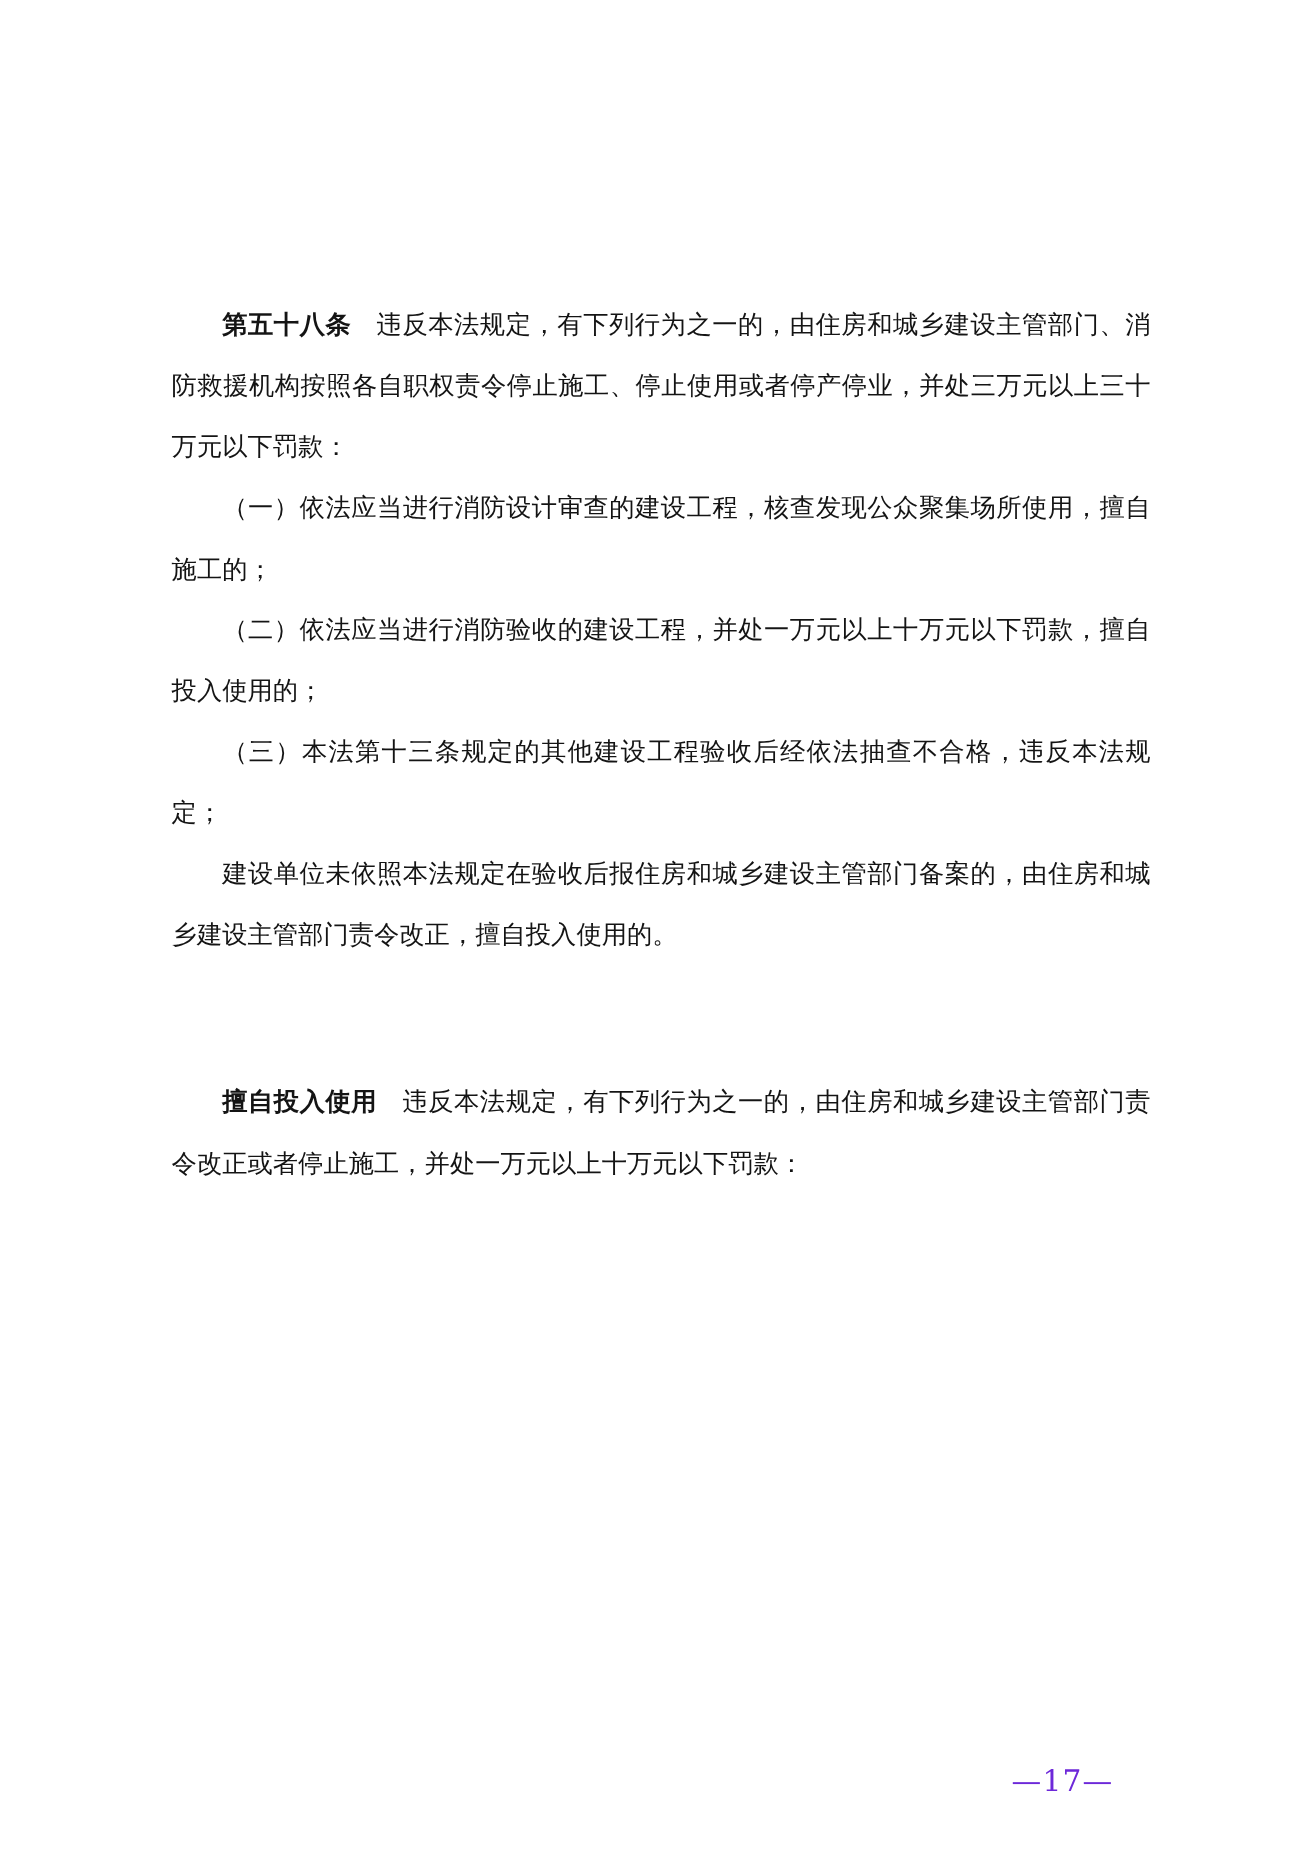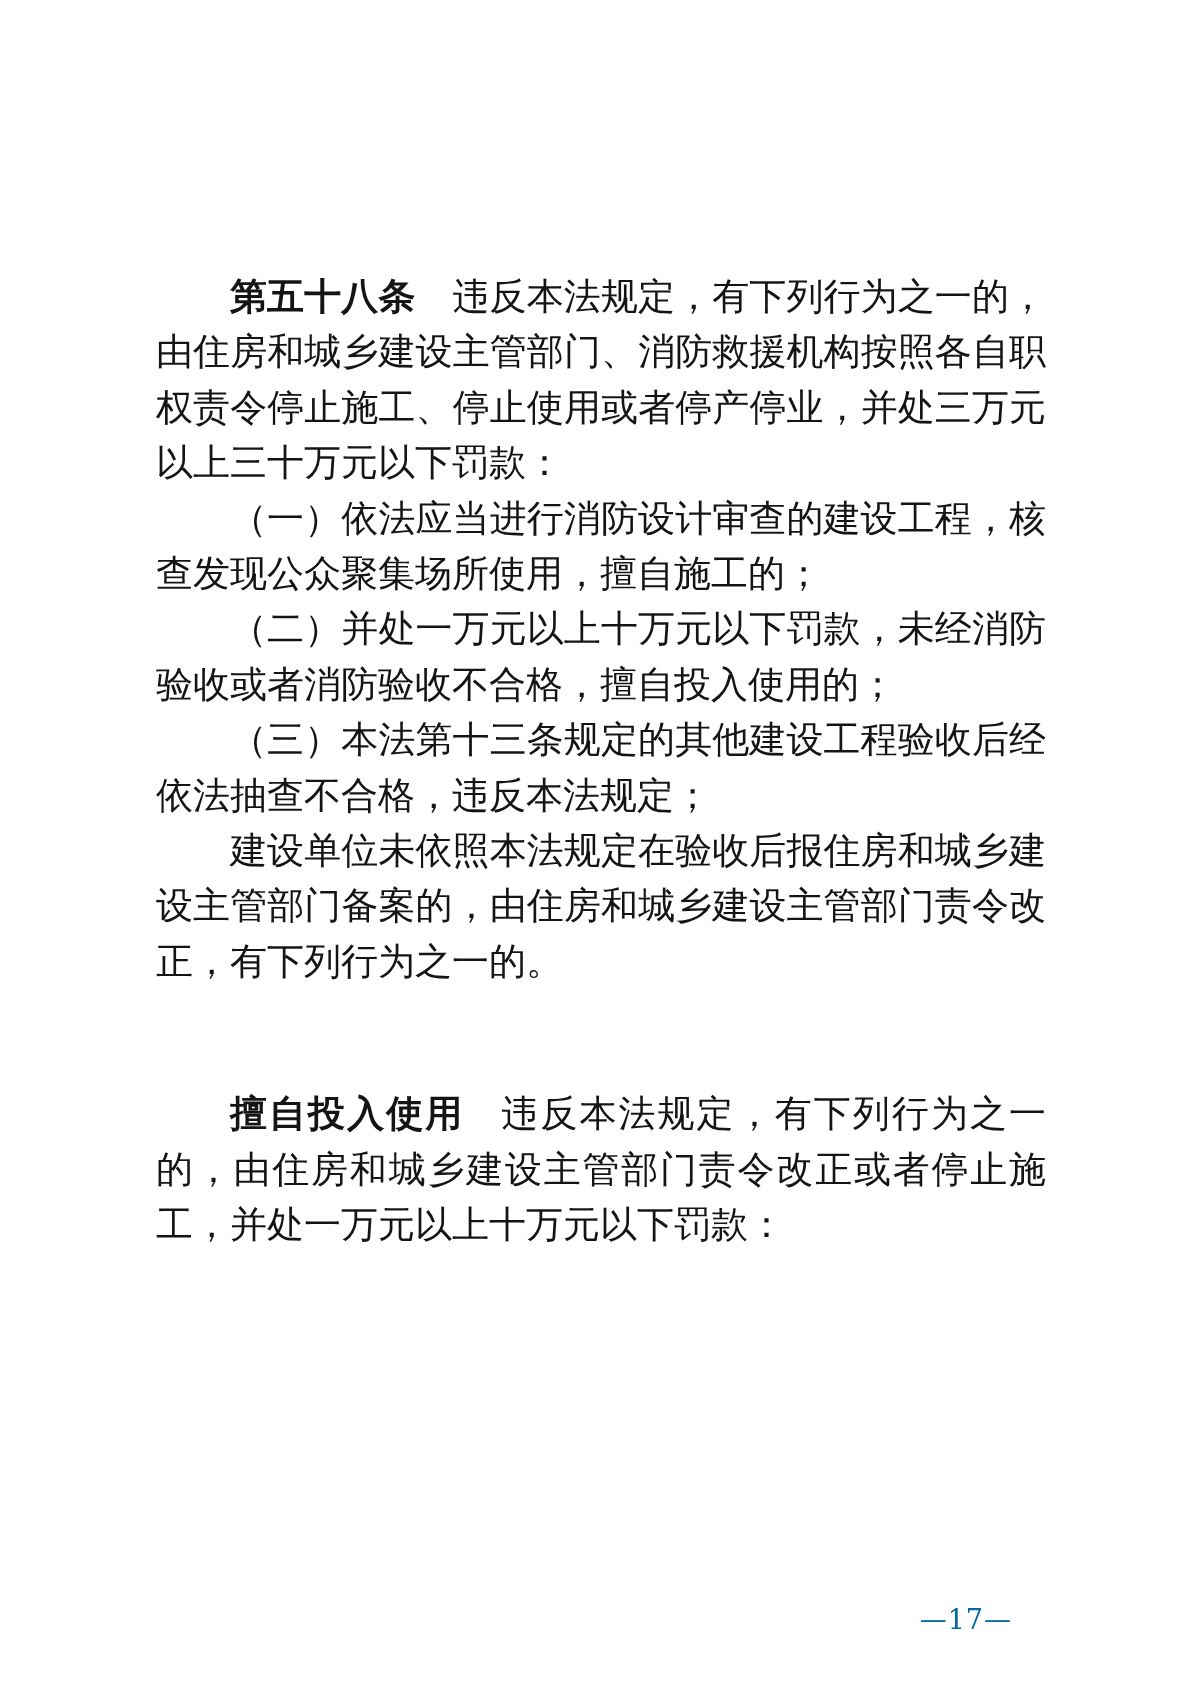--- a/index.html
+++ b/index.html
@@ -18,21 +18,21 @@
     position: relative;
     width: 1190px;
     height: 1683px;
     box-sizing: border-box;
     padding: 269px 144px 0 156px;
     background: #ffffff;
     overflow: hidden;
   }
   .para {
     margin: 0;
-    font-size: 37px;
+    font-size: 23px;
     line-height: 55.4px;
     text-align: justify;
     text-justify: inter-ideograph;
     text-indent: 2em;
     font-weight: 400;
   }
   .art-no {
     font-family: "DejaVu Sans", "Liberation Sans", sans-serif;
     font-weight: 700;
     margin-right: 1em;
@@ -41,34 +41,34 @@
   .article + .article {
     margin-top: 97px;
   }
   .page-number {
     position: absolute;
     top: 1604px;
     right: 178px;
     font-size: 27px;
     line-height: 32px;
     letter-spacing: 1px;
-    color: #0369a1;
+    color: #6d28d9;
   }
 </style>
 </head>
 <body>
 
 <main class="page">
 
   <section class="article">
     <p class="para lead"><b class="art-no">第五十八条</b><span>违反本法规定，有下列行为之一的，由住房和城乡建设主管部门、消防救援机构按照各自职权责令停止施工、停止使用或者停产停业，并处三万元以上三十万元以下罚款：</span></p>
     <p class="para">（一）依法应当进行消防设计审查的建设工程，核查发现公众聚集场所使用，擅自施工的；</p>
-    <p class="para">（二）并处一万元以上十万元以下罚款，未经消防验收或者消防验收不合格，擅自投入使用的；</p>
+    <p class="para">（二）依法应当进行消防验收的建设工程，并处一万元以上十万元以下罚款，擅自投入使用的；</p>
     <p class="para">（三）本法第十三条规定的其他建设工程验收后经依法抽查不合格，违反本法规定；</p>
-    <p class="para">建设单位未依照本法规定在验收后报住房和城乡建设主管部门备案的，由住房和城乡建设主管部门责令改正，有下列行为之一的。</p>
+    <p class="para">建设单位未依照本法规定在验收后报住房和城乡建设主管部门备案的，由住房和城乡建设主管部门责令改正，擅自投入使用的。</p>
   </section>
 
   <section class="article">
     <p class="para lead"><b class="art-no">擅自投入使用</b><span>违反本法规定，有下列行为之一的，由住房和城乡建设主管部门责令改正或者停止施工，并处一万元以上十万元以下罚款：</span></p>
   </section>
 
   <footer class="page-number">—17—</footer>
 </main>
 
 </body></html>

